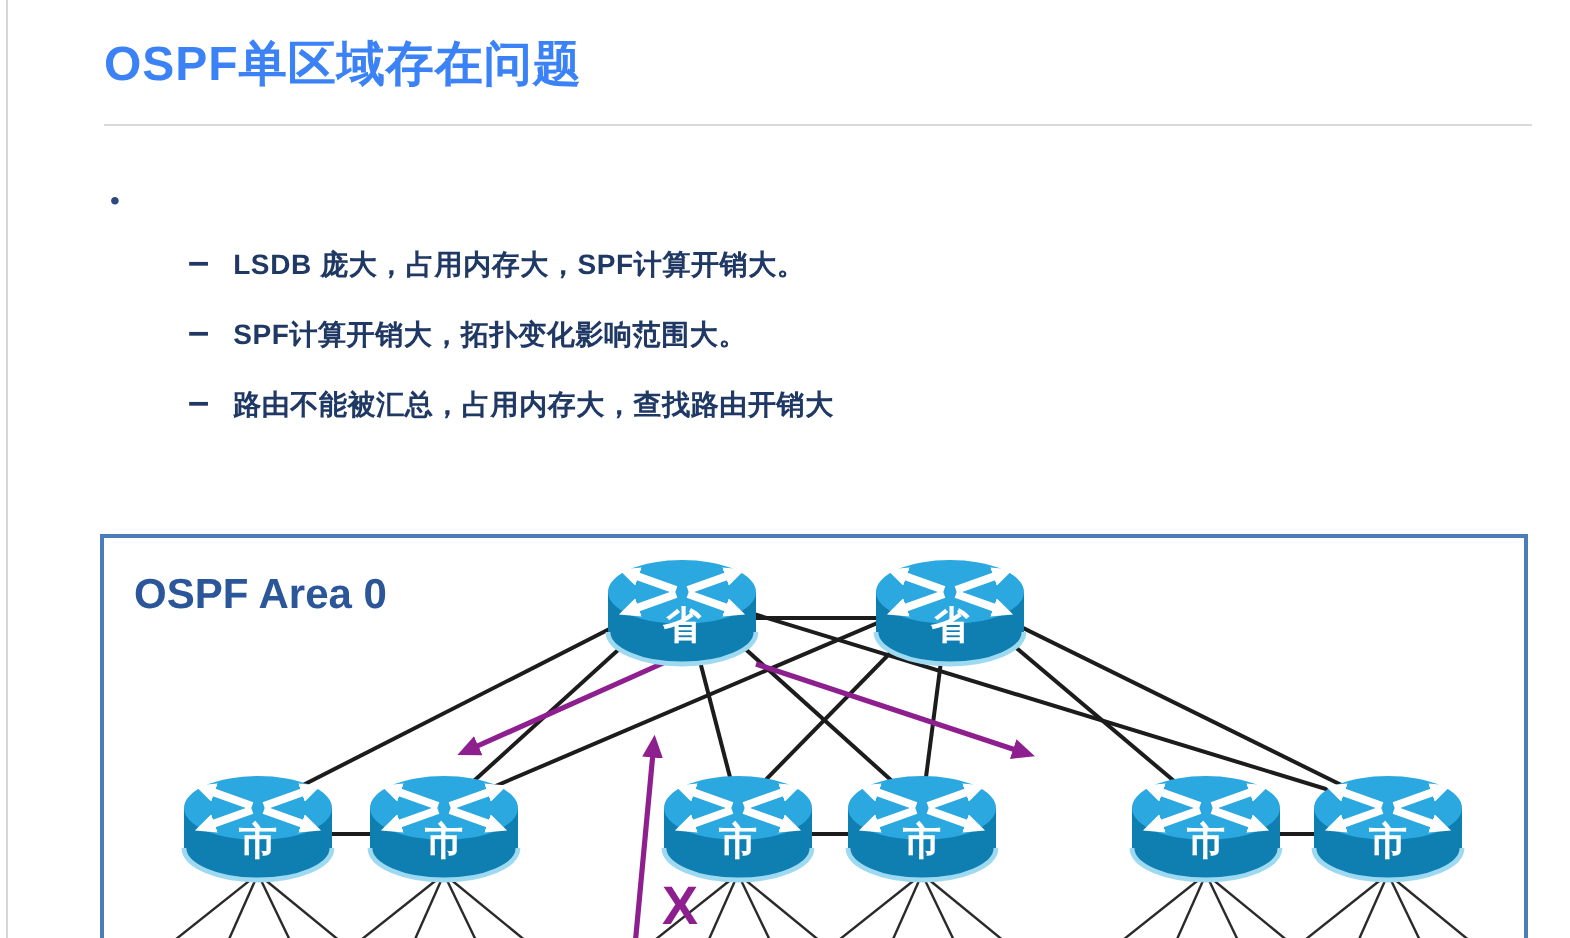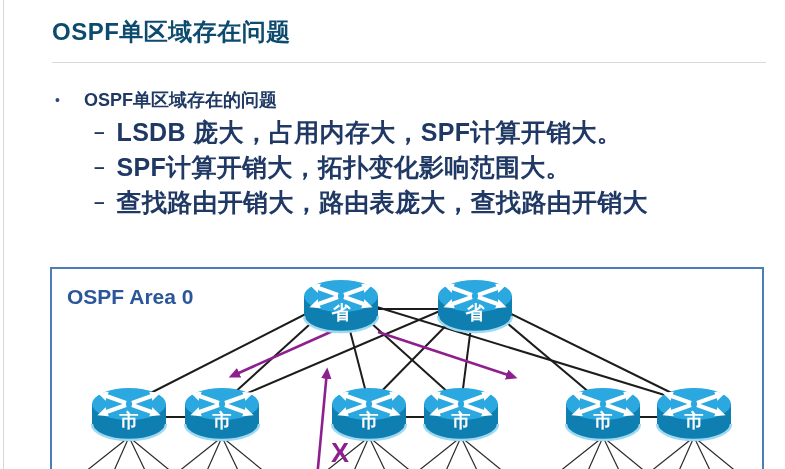--- a/index.html
+++ b/index.html
@@ -5,29 +5,29 @@
   html,body{margin:0;padding:0;}
   body{
     width:785px;height:469px;position:relative;overflow:hidden;
     background:#ffffff;
     font-family:"Liberation Sans","DejaVu Sans",sans-serif;
     color:#1F3864;
   }
   .edge-line{position:absolute;left:3px;top:0;width:1px;height:469px;background:#d6d6d6;}
   .slide-title{
     position:absolute;left:52px;top:16px;
-    font-size:24px;font-weight:bold;color:#0c4a6e;letter-spacing:.5px;
+    font-size:24px;font-weight:bold;color:#3b82f6;letter-spacing:.5px;
   }
   .divider{position:absolute;left:52px;top:62px;width:714px;height:1px;background:#dadada;}
   .bullet-row{position:absolute;left:55px;top:90px;display:flex;align-items:flex-start;}
   .bullet-dot{font-size:14px;line-height:20px;margin-right:24px;color:#2a4a80;}
   .bullet-text{font-size:18px;font-weight:bold;line-height:20px;}
   .sub-row{position:absolute;left:94px;display:flex;align-items:flex-start;}
   .sub-dash{font-size:19px;font-weight:bold;margin-right:12px;line-height:22px;}
-  .sub-text{font-size:25px;font-weight:bold;line-height:22px;letter-spacing:.3px;}
+  .sub-text{font-size:14px;font-weight:bold;line-height:22px;letter-spacing:.3px;}
   .sub-row.r1{top:121px;}
   .sub-row.r2{top:156px;}
   .sub-row.r3{top:191px;}
   .diagram-box{
     position:absolute;left:50px;top:267px;width:714px;height:215px;
     border:2px solid #4A7EBB;background:#ffffff;box-sizing:border-box;
   }
   .diagram-box svg{display:block;}
   .rlabel{
     font-family:"Liberation Sans","DejaVu Sans",sans-serif;
@@ -48,34 +48,33 @@
 </head>
 <body>
 
 <div class="edge-line"></div>
 
 <div class="slide-title">OSPF单区域存在问题</div>
 <div class="divider"></div>
 
 <div class="bullet-row">
   <span class="bullet-dot">•</span>
-  <span class="bullet-text">OSPF单区域存在的问题</span>
 </div>
 
 <div class="sub-row r1">
   <span class="sub-dash">–</span>
   <span class="sub-text">LSDB 庞大，占用内存大，SPF计算开销大。</span>
 </div>
 <div class="sub-row r2">
   <span class="sub-dash">–</span>
   <span class="sub-text">SPF计算开销大，拓扑变化影响范围大。</span>
 </div>
 <div class="sub-row r3">
   <span class="sub-dash">–</span>
-  <span class="sub-text">查找路由开销大，路由表庞大，查找路由开销大</span>
+  <span class="sub-text">路由不能被汇总，占用内存大，查找路由开销大</span>
 </div>
 
 <div class="diagram-box">
   <svg width="710" height="211" viewBox="0 0 710 211">
     <defs>
       <marker id="wa" markerWidth="3.2" markerHeight="2.8" refX="0.6" refY="1.2" orient="auto">
         <path d="M0,0 L2.6,1.2 L0,2.4 Z" fill="#ffffff"></path>
       </marker>
       <marker id="pa" markerWidth="5" markerHeight="4.4" refX="3" refY="2" orient="auto">
         <path d="M0,0 L4.4,2 L0,4 Z" fill="#8E1F8F"></path>

